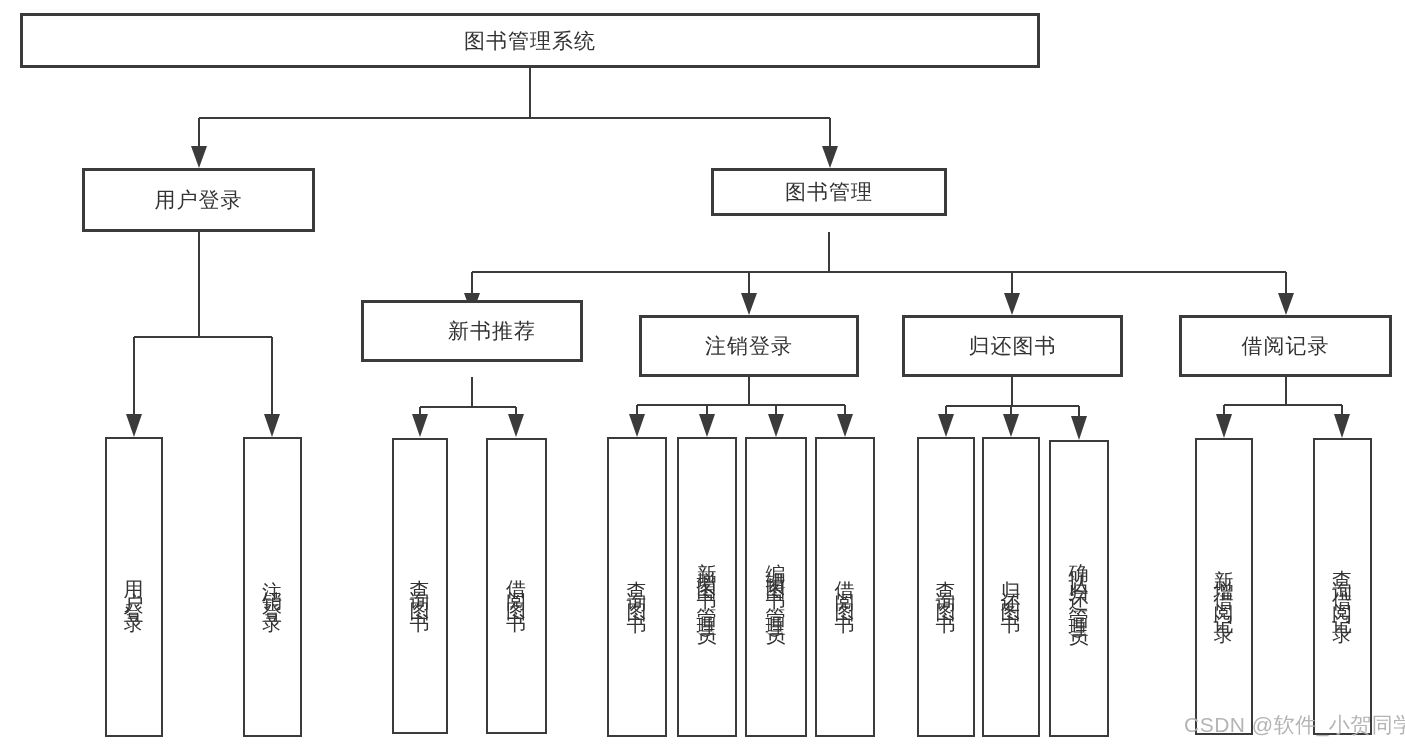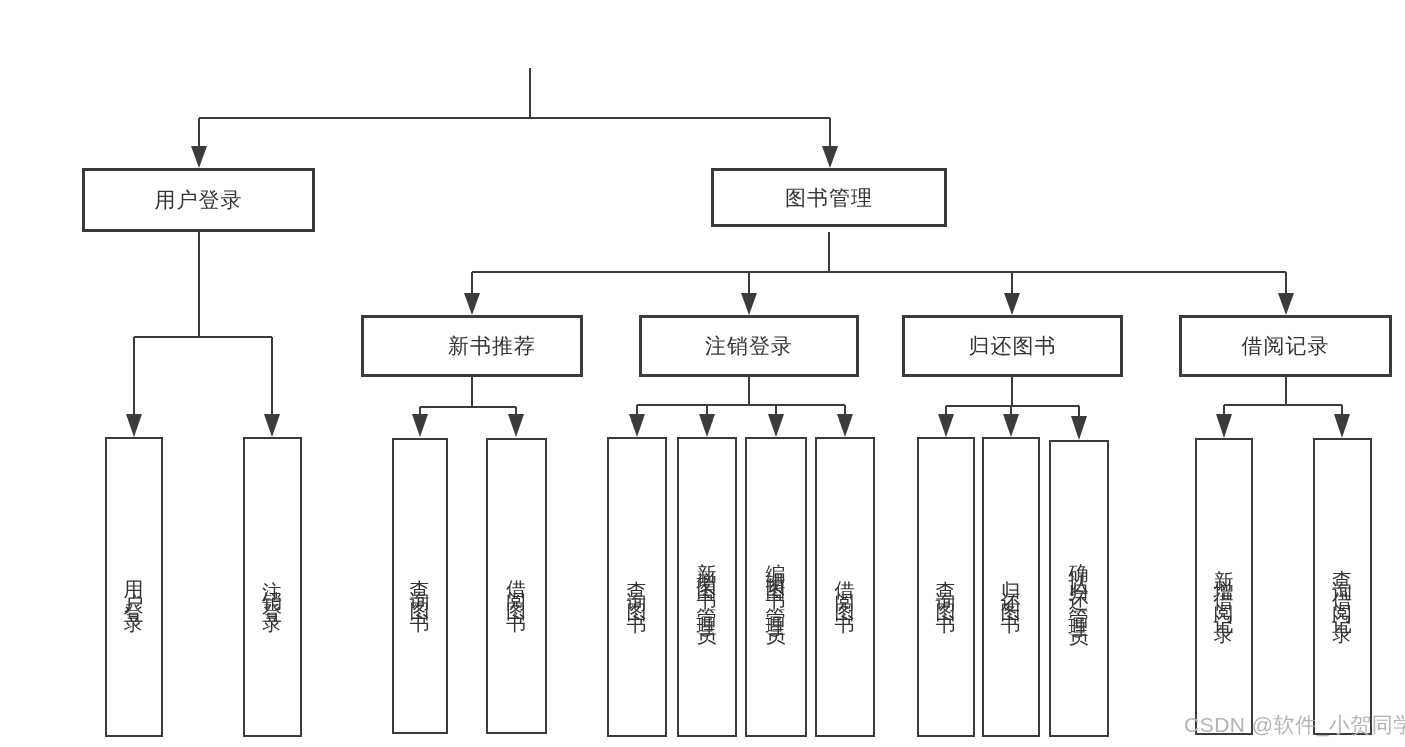--- a/index.html
+++ b/index.html
@@ -47,22 +47,22 @@
     font-size: 20px;
     line-height: 1;
     letter-spacing: 11px;
   }
   .vbox .vtext.long {
     letter-spacing: 9px;
   }
   
   #n-root          { left: 20px;   top: 13px;  width: 1020px; height: 55px; }
   #n-user-login    { left: 82px;   top: 168px; width: 233px;  height: 64px; }
-  #n-book-mgmt     { left: 711px;  top: 168px; width: 236px;  height: 59px; }
-  #n-new-book      { left: 361px;  top: 315px; width: 222px;  height: 62px; padding-left: 40px; }
+  #n-book-mgmt     { left: 711px;  top: 168px; width: 236px;  height: 48px; }
+  #n-new-book      { left: 361px;  top: 300px; width: 222px;  height: 62px; padding-left: 40px; }
   #n-book-borrow   { left: 639px;  top: 315px; width: 220px;  height: 62px; }
   #n-cur-borrow    { left: 902px;  top: 315px; width: 221px;  height: 62px; }
   #n-borrow-rec    { left: 1179px; top: 315px; width: 213px;  height: 62px; }
   #n-a1 { left: 105px;  top: 437px; width: 58px; height: 300px; }
   #n-a2 { left: 243px;  top: 437px; width: 59px; height: 300px; }
   #n-b1 { left: 392px;  top: 438px; width: 56px; height: 296px; }
   #n-b2 { left: 486px;  top: 438px; width: 61px; height: 296px; }
   #n-c1 { left: 607px;  top: 437px; width: 60px; height: 300px; }
   #n-c2 { left: 677px;  top: 437px; width: 60px; height: 300px; }
   #n-c3 { left: 745px;  top: 437px; width: 62px; height: 300px; }
@@ -147,20 +147,23 @@
       <polygon points="768,414 784,414 776,437"></polygon>
       <polygon points="837,414 853,414 845,437"></polygon>
       <polygon points="938,414 954,414 946,437"></polygon>
       <polygon points="1003,414 1019,414 1011,437"></polygon>
       <polygon points="1071,416 1087,416 1079,440"></polygon>
       <polygon points="1216,414 1232,414 1224,438"></polygon>
       <polygon points="1334,414 1350,414 1342,438"></polygon>
     </g>
   </svg>
 
+  <div id="n-root" class="node hbox">
+    <span>图书管理系统</span>
+  </div>
 
   <div id="n-user-login" class="node hbox">
     <span>用户登录</span>
   </div>
   <div id="n-book-mgmt" class="node hbox">
     <span>图书管理</span>
   </div>
 
   <div id="n-new-book" class="node hbox">
     <span>新书推荐</span>

